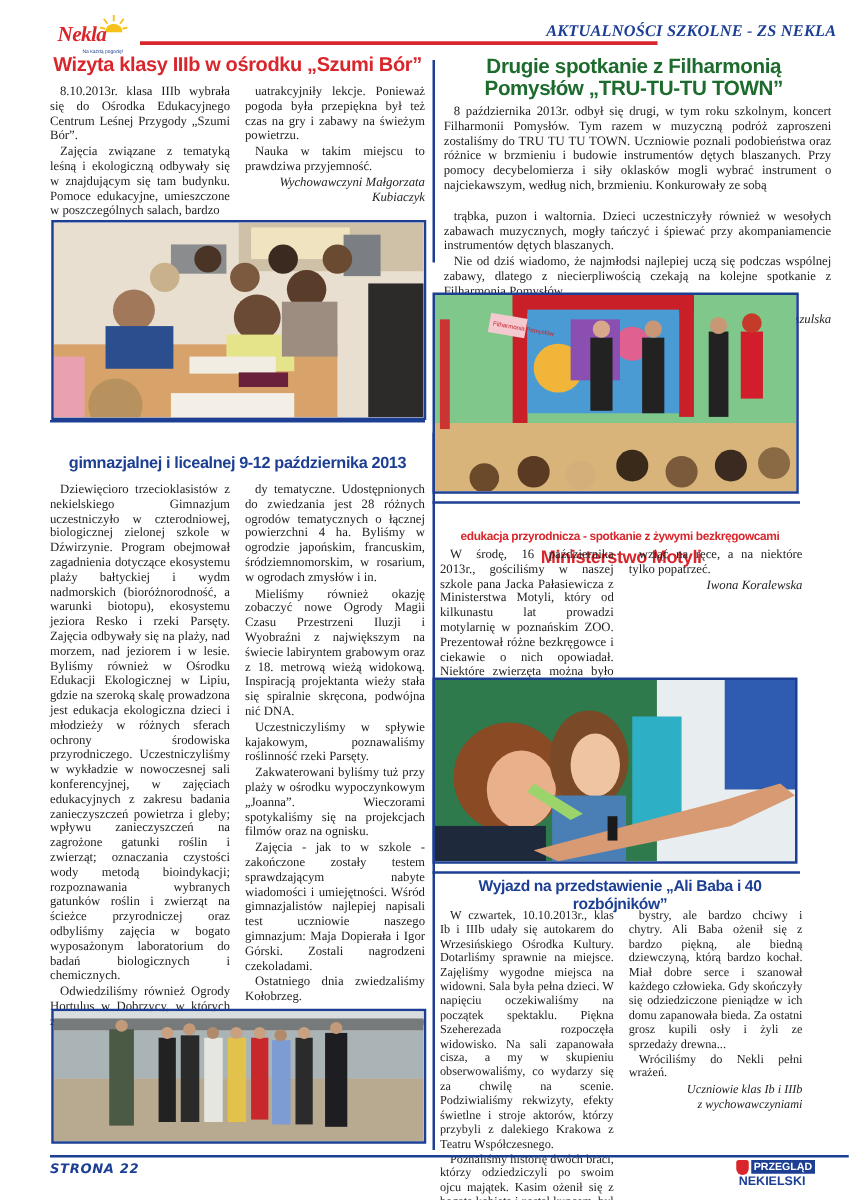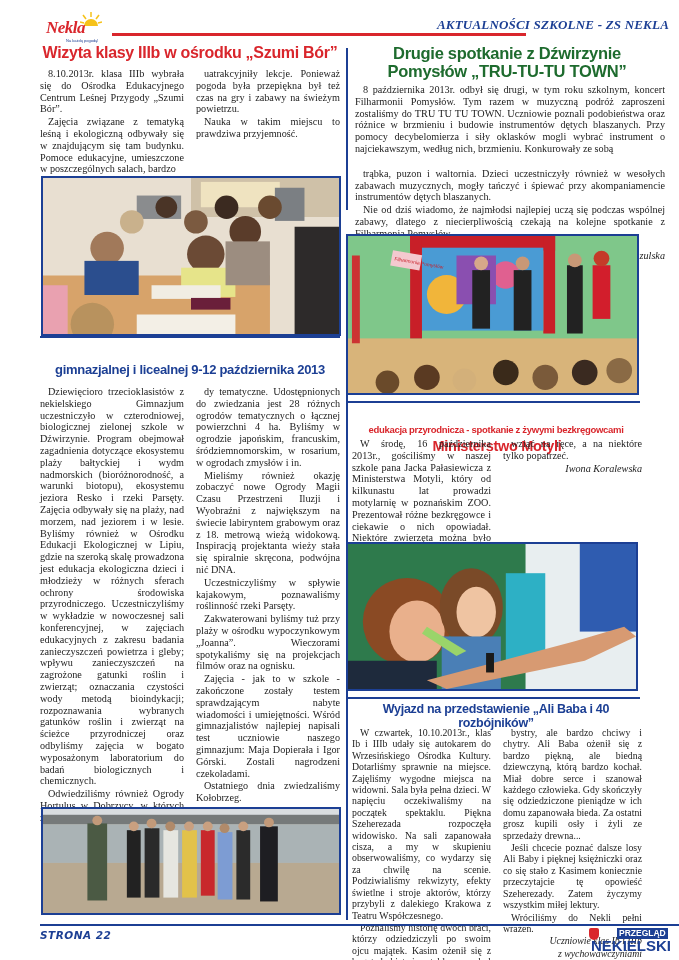--- a/index.html
+++ b/index.html
@@ -28,22 +28,22 @@
   .cols p { text-indent: 8px; margin-bottom: 1px; }
   .sign { font-style: italic; text-align: right; text-indent: 0 !important; }
 
   .photo { position: absolute; border: 2px solid #1c3f94; overflow: hidden; }
   .rule { position: absolute; height: 2px; background: #1c3f94; }
 
   #footer-page { left: 40px; top: 929px; font-family: "DejaVu Sans", sans-serif; font-weight: bold; font-style: italic; font-size: 10.5px; color: #1c3f94; letter-spacing: 0.5px; }
   #footer-rule { left: 40px; top: 924px; width: 640px; height: 2px; background: #1c3f94; }
   #brand { right: 20px; top: 928px; width: 70px; height: 24px; }
   #brand .crest { position: absolute; left: 0; top: 0; width: 10px; height: 12px; background: #d9262c; border-radius: 2px 2px 5px 5px; }
-  #brand .p1 { position: absolute; left: 12px; top: 0; background: #1c3f94; color: #fff; font-family: "Liberation Sans", sans-serif; font-weight: bold; font-size: 8.5px; padding: 0 2px; line-height: 11px; margin-left: 16px; }
-  #brand .p2 { position: absolute; left: 2px; top: 12px; color: #1c3f94; font-family: "Liberation Sans", sans-serif; font-weight: bold; font-size: 15px; line-height: 11px; }
+  #brand .p1 { position: absolute; left: 12px; top: 0; background: #1c3f94; color: #fff; font-family: "Liberation Sans", sans-serif; font-weight: bold; font-size: 8.5px; padding: 0 2px; line-height: 11px; }
+  #brand .p2 { position: absolute; left: 2px; top: 12px; color: #1c3f94; font-family: "Liberation Sans", sans-serif; font-weight: bold; font-size: 10px; line-height: 11px; }
 </style>
 </head>
 <body>
 
 <div id="logo" class="abs">
   <svg class="sun" viewBox="0 0 22 14">
     <path d="M4 14 A7 7 0 0 1 18 14 Z" fill="#f6c21a"></path>
     <g stroke="#f6c21a" stroke-width="1.5">
       <line x1="11" y1="0" x2="11" y2="5"></line>
         <line x1="3" y1="3" x2="6" y2="7"></line>
@@ -63,20 +63,21 @@
 
 <h2 class="title red" style="left:40px; top:44px; width:300px; font-size:16px;">Wizyta klasy IIIb w ośrodku „Szumi Bór”</h2>
 <div class="cols" style="left:40px; top:68px; width:300px;">
   <div class="col">
     <p>8.10.2013r. klasa IIIb wybrała się do Ośrodka Edukacyjnego Centrum Leśnej Przygody „Szumi Bór”.</p>
     <p>Zajęcia związane z tematyką leśną i ekologiczną odbywały się w znajdującym się tam budynku. Pomoce edukacyjne, umieszczone w poszczególnych salach, bardzo</p>
   </div>
   <div class="col">
     <p>uatrakcyjniły lekcje. Ponieważ pogoda była przepiękna był też czas na gry i zabawy na świeżym powietrzu.</p>
     <p>Nauka w takim miejscu to prawdziwa przyjemność.</p>
+    <p class="sign">Wychowawczyni Małgorzata Kubiaczyk</p>
   </div>
 </div>
 <div class="photo" style="left:41px; top:176px; width:300px; height:160px;">
   <svg width="100%" height="100%" viewBox="0 0 300 160" preserveAspectRatio="none">
     <rect width="300" height="160" fill="#e8dfd1"></rect>
     <rect x="150" y="0" width="150" height="40" fill="#cfc1a8"></rect>
     <rect x="160" y="4" width="80" height="26" fill="#efe3c0"></rect>
     <rect x="95" y="18" width="45" height="24" fill="#8a8c8e"></rect>
     <rect x="235" y="10" width="30" height="34" fill="#7b7f83"></rect>
     <rect x="0" y="100" width="230" height="60" fill="#d7a36a"></rect>
@@ -94,21 +95,21 @@
     <circle cx="230" cy="30" r="12" fill="#6a4a30"></circle>
     <circle cx="50" cy="150" r="22" fill="#b8925e"></circle>
     <rect x="0" y="110" width="25" height="50" fill="#e9a1b0"></rect>
     <rect x="95" y="140" width="100" height="20" fill="#f3efe6"></rect>
     <rect x="110" y="110" width="70" height="14" fill="#f1ede3"></rect>
     <rect x="150" y="123" width="40" height="12" fill="#6a1f3a"></rect>
   </svg>
 </div>
 
 <h2 class="title green" style="left:352px; top:44px; width:310px; font-size:16.5px;">
-  <span>Drugie spotkanie z Dźwirzynie</span><br>
+  <span>Drugie spotkanie z Filharmonią</span><br>
   <span>Pomysłów „TRU-TU-TU TOWN”</span>
 </h2>
 <div class="cols" style="left:355px; top:84px; width:310px;flex-direction:column;">
   <div class="col">
     <p>8 października 2013r. odbył się drugi, w tym roku szkolnym, koncert Filharmonii Pomysłów. Tym razem w muzyczną podróż zaproszeni zostaliśmy do TRU TU TU TOWN. Uczniowie poznali podobieństwa oraz różnice w brzmieniu i budowie instrumentów dętych blaszanych. Przy pomocy decybelomierza i siły oklasków mogli wybrać instrument o najciekawszym, według nich, brzmieniu. Konkurowały ze sobą</p>
   </div>
   <div class="col">
     <p>trąbka, puzon i waltornia. Dzieci uczestniczyły również w wesołych zabawach muzycznych, mogły tańczyć i śpiewać przy akompaniamencie instrumentów dętych blaszanych.</p>
     <p>Nie od dziś wiadomo, że najmłodsi najlepiej uczą się podczas wspólnej zabawy, dlatego z niecierpliwością czekają na kolejne spotkanie z Filharmonią Pomysłów.</p>
     <p class="sign" style="margin-top:10px;">Natalia Sierszulska</p>
@@ -230,21 +231,20 @@
 
 <div class="rule" style="left:346px; top:697px; width:294px;"></div>
 <h2 class="title blue" style="left:346px; top:703px; width:300px; font-size:12.5px;">Wyjazd na przedstawienie „Ali Baba i 40 rozbójników”</h2>
 <div class="cols" style="left:352px; top:727px; width:290px; font-size:9.8px; line-height:11.4px;">
   <div class="col">
     <p>W czwartek, 10.10.2013r., klas Ib i IIIb udały się autokarem do Wrzesińskiego Ośrodka Kultury. Dotarliśmy sprawnie na miejsce. Zajęliśmy wygodne miejsca na widowni. Sala była pełna dzieci. W napięciu oczekiwaliśmy na początek spektaklu. Piękna Szeherezada rozpoczęła widowisko. Na sali zapanowała cisza, a my w skupieniu obserwowaliśmy, co wydarzy się za chwilę na scenie. Podziwialiśmy rekwizyty, efekty świetlne i stroje aktorów, którzy przybyli z dalekiego Krakowa z Teatru Współczesnego.</p>
     <p>Poznaliśmy historię dwóch braci, którzy odziedziczyli po swoim ojcu majątek. Kasim ożenił się z bogatą kobietą i został kupcem, był bardzo</p>
   </div>
   <div class="col">
     <p>bystry, ale bardzo chciwy i chytry. Ali Baba ożenił się z bardzo piękną, ale biedną dziewczyną, którą bardzo kochał. Miał dobre serce i szanował każdego człowieka. Gdy skończyły się odziedziczone pieniądze w ich domu zapanowała bieda. Za ostatni grosz kupili osły i żyli ze sprzedaży drewna...</p>
-    <p>Jeśli chcecie poznać dalsze losy Ali Baby i pięknej księżniczki oraz co się stało z Kasimem koniecznie przeczytajcie tę opowieść Szeherezady. Zatem życzymy wszystkim miłej lektury.</p>
     <p>Wróciliśmy do Nekli pełni wrażeń.</p>
     <p class="sign">Uczniowie klas Ib i IIIb</p>
     <p class="sign">z wychowawczyniami</p>
   </div>
 </div>
 
 <div id="footer-rule" class="abs"></div>
 <div id="footer-page" class="abs">STRONA 22</div>
 <div id="brand" class="abs">
   <span class="crest"></span>

